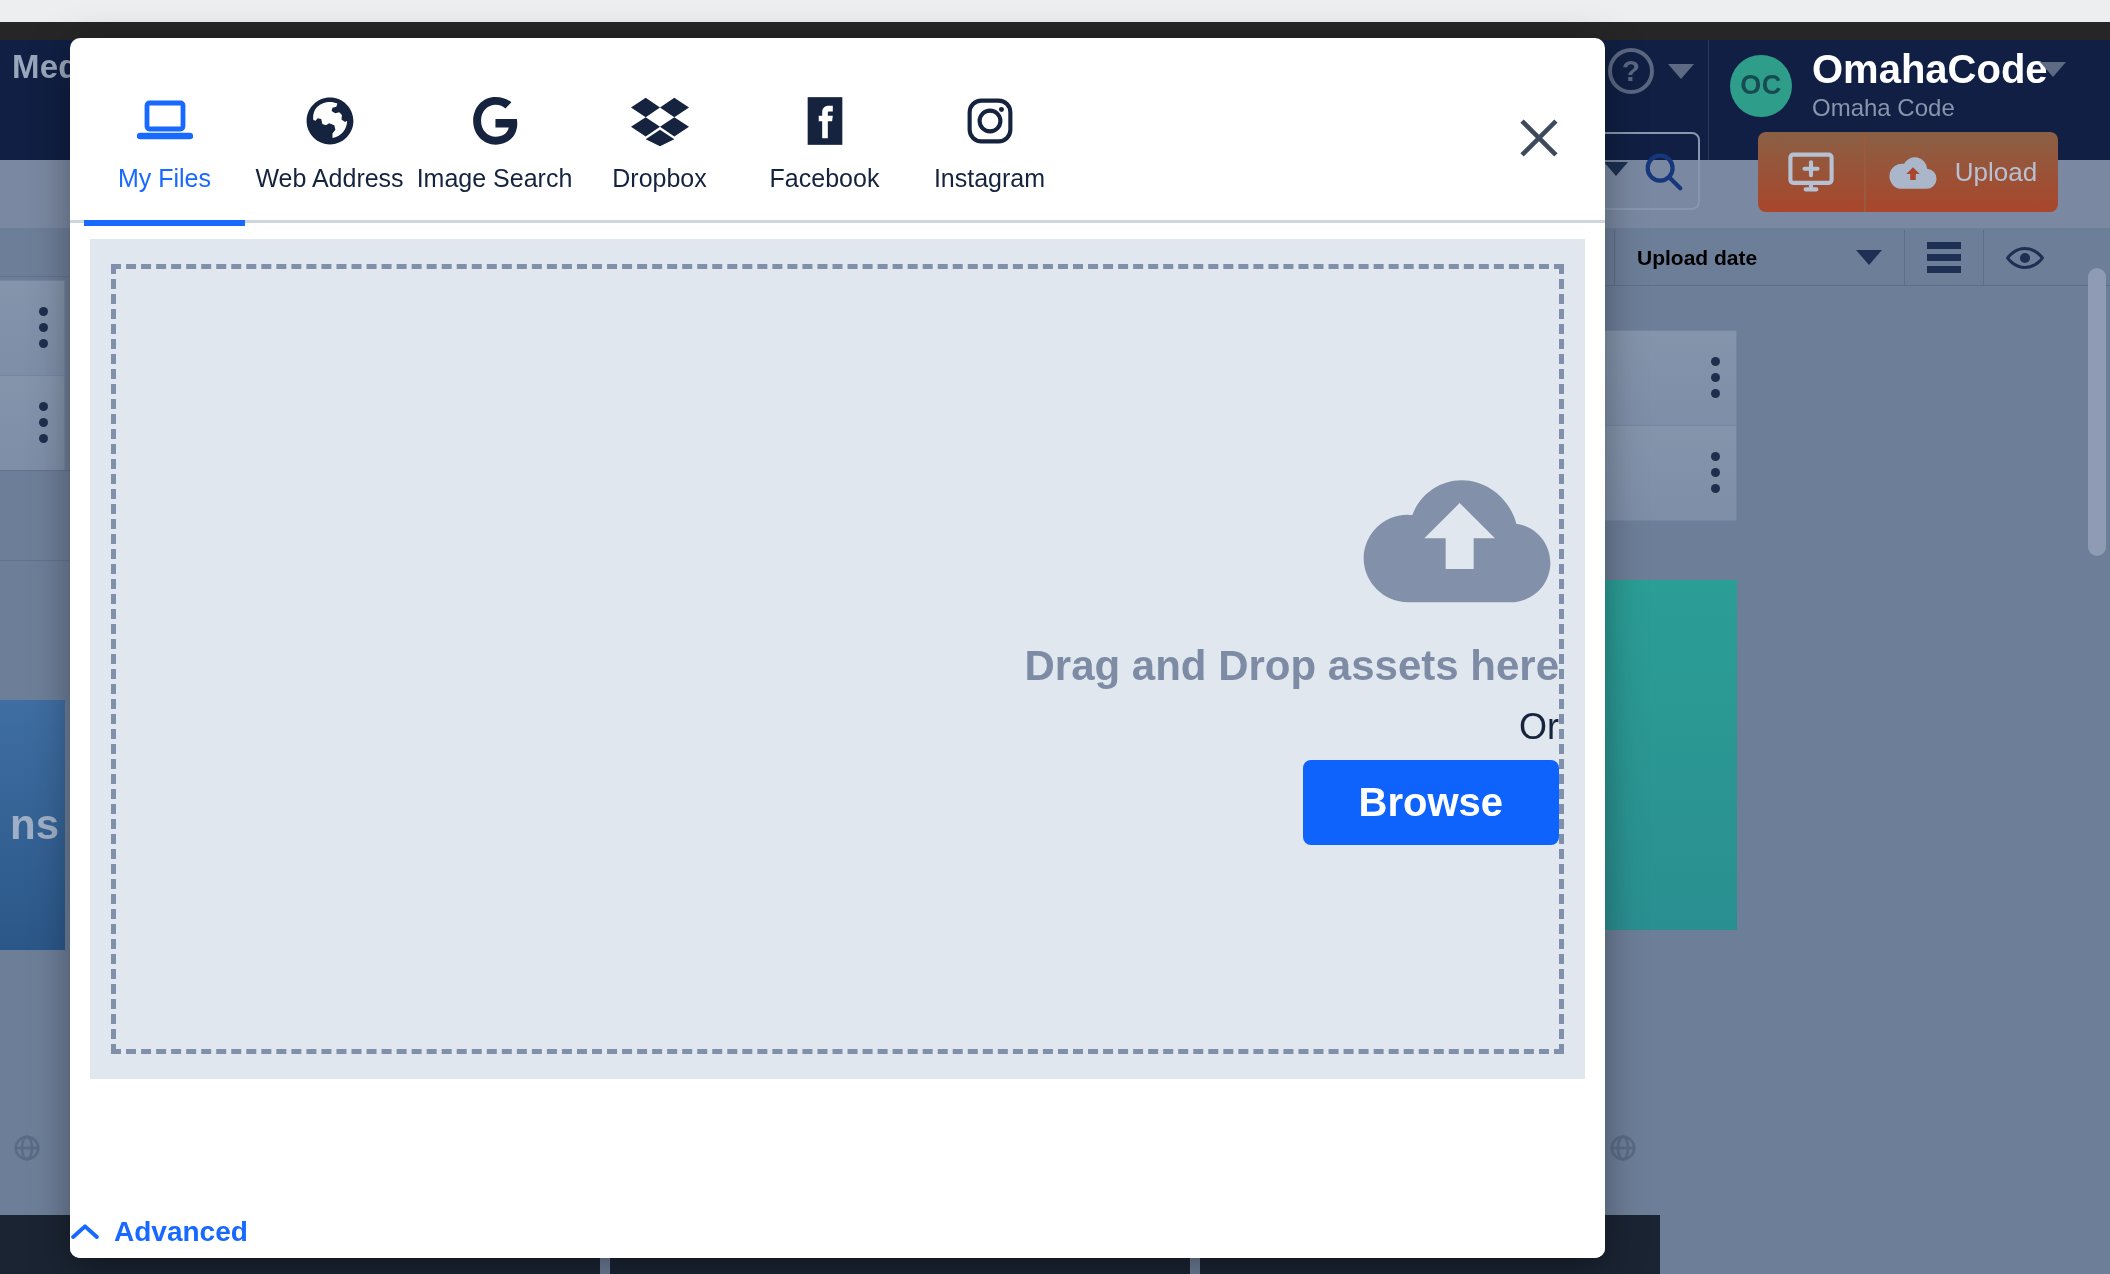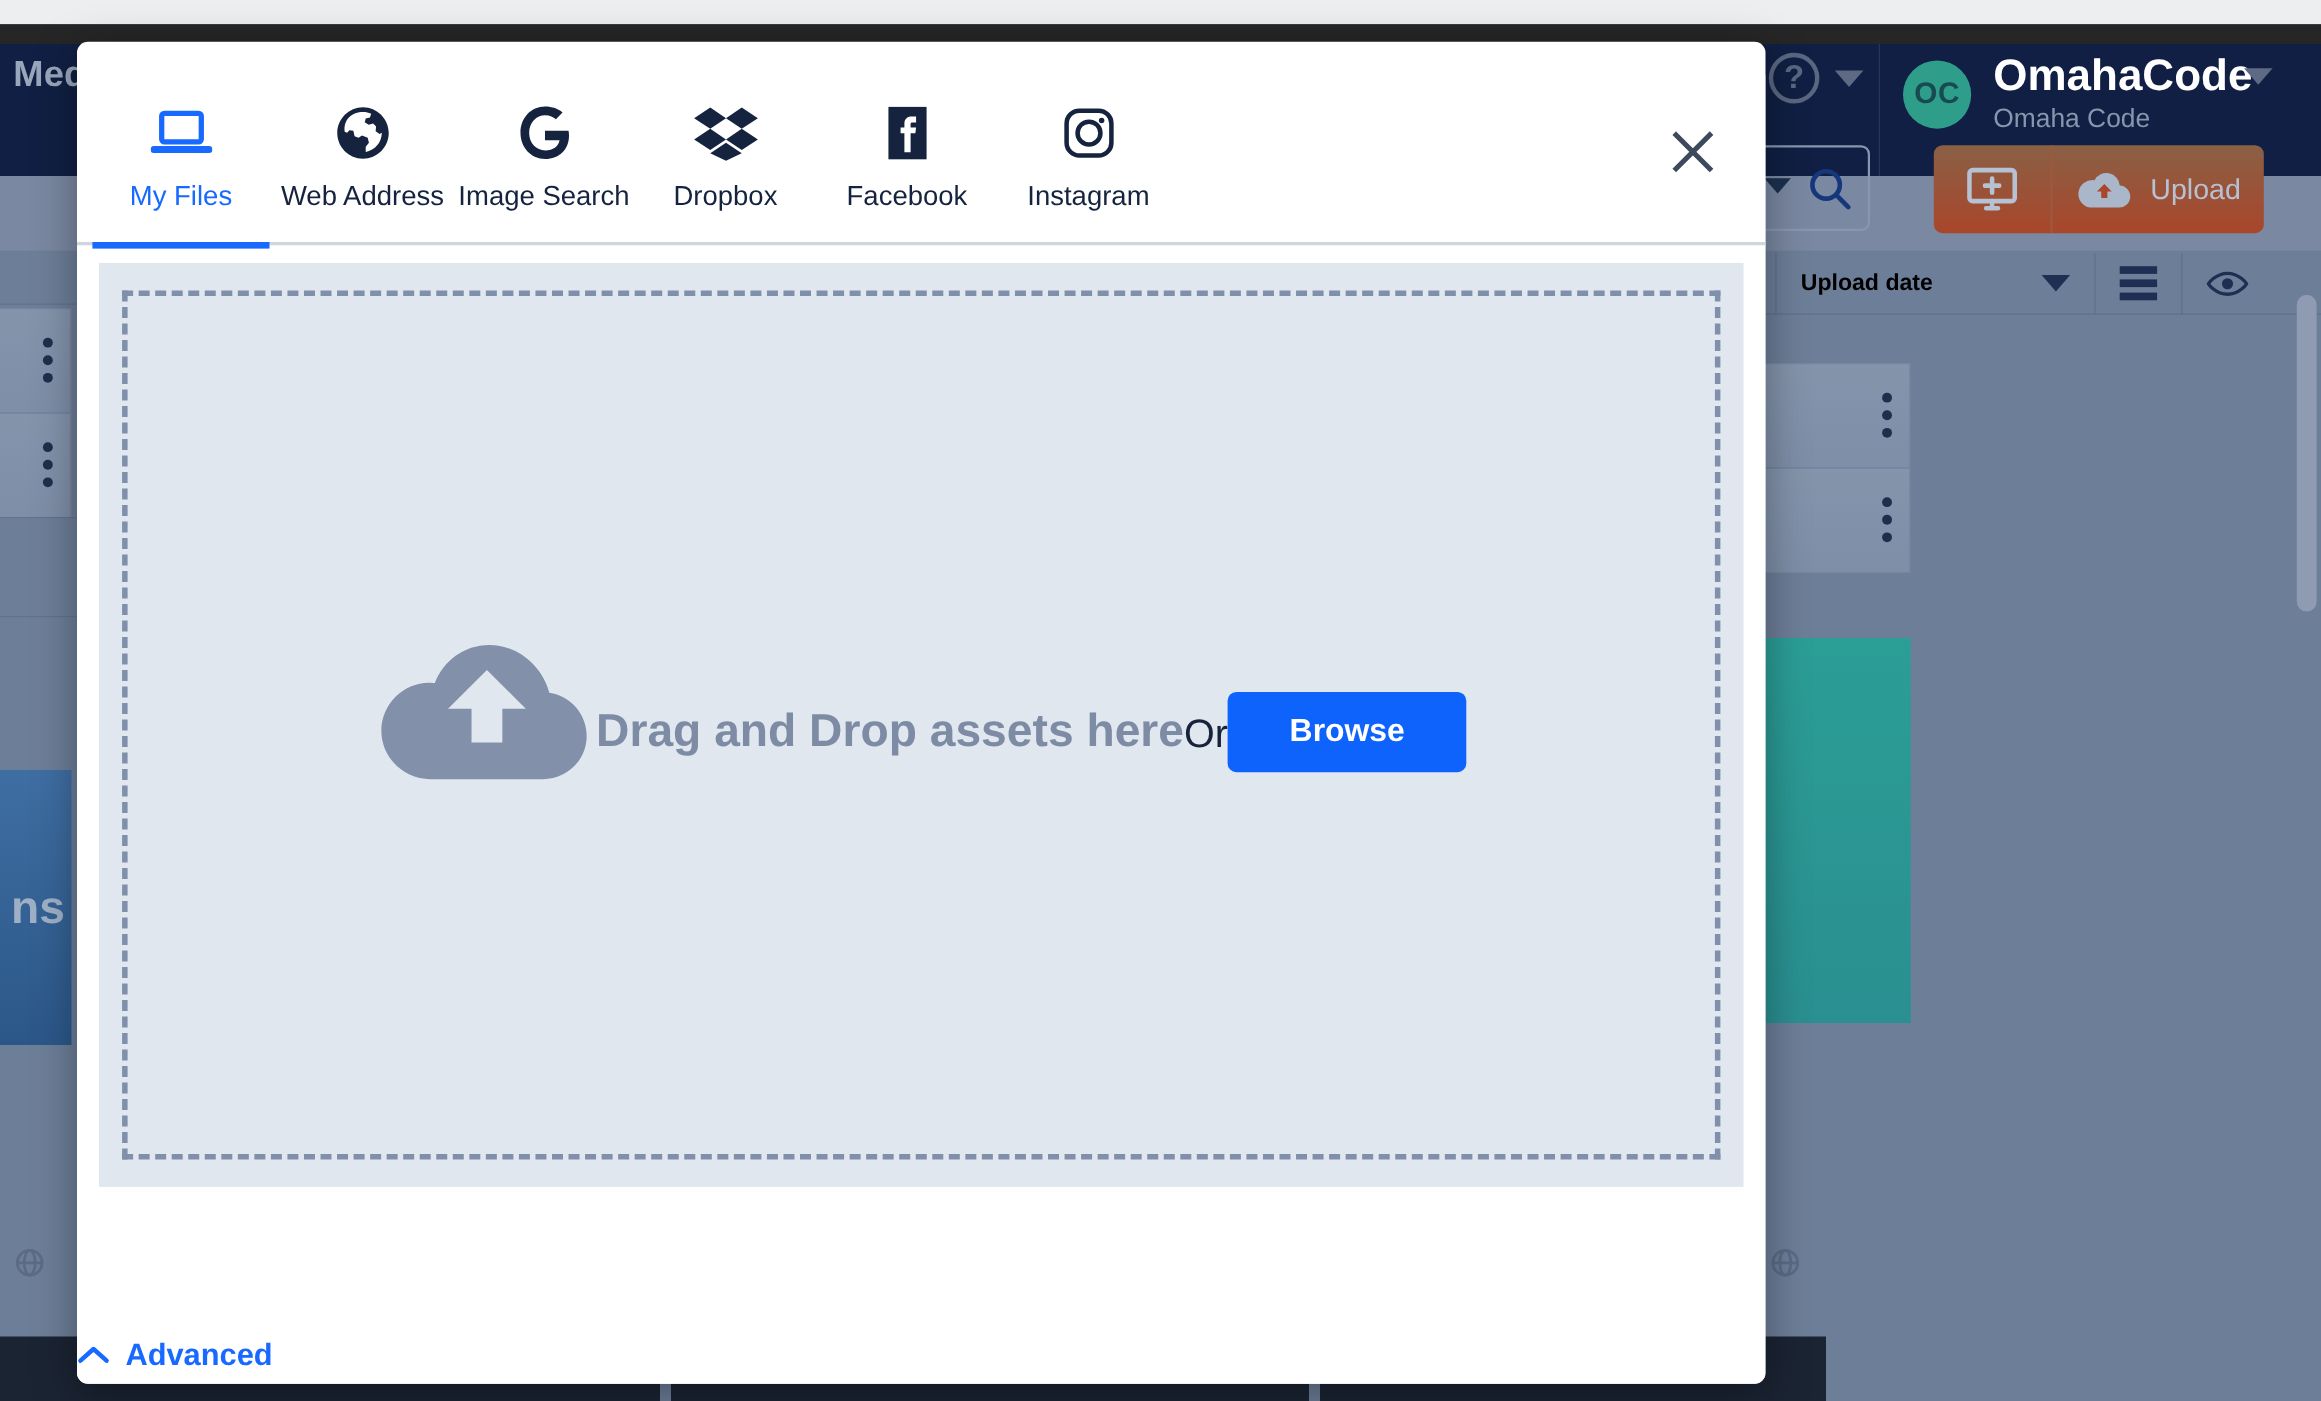--- a/index.html
+++ b/index.html
@@ -205,35 +205,35 @@
     padding: 16px 20px 0 20px;
   }
   .dropzone-outer {
     width: 100%; height: 840px;
     background: #e0e7ef;
     display: flex; align-items: center; justify-content: center;
   }
   .dropzone {
     width: calc(100% - 42px); height: 790px;
     border: 5px dashed #8090aa;
-    display: flex; flex-direction: row;
-    align-items: center; justify-content: center;
+    display: flex; flex-direction: column;
+    align-items: flex-end; justify-content: center;
   }
   .cloud-wrap { margin-bottom: 20px; }
   .dz-title {
     font-size: 42px; font-weight: bold; color: #7d8ca4;
     margin-top: 10px;
   }
   .dz-or {
     font-size: 36px; color: #16233c; margin-top: 16px;
   }
   .browse-btn {
     margin-top: 12px;
     background: #0e63fd; color: #fff;
-    font-size: 29px; font-weight: bold;
+    font-size: 40px; font-weight: bold;
     border: none; border-radius: 8px;
     padding: 20px 56px; cursor: pointer;
     font-family: "Liberation Sans", sans-serif;
   }
   .modal-footer {
     height: 108px;
     background: #fff;
     display: flex; align-items: center;
   }
   .advanced {

